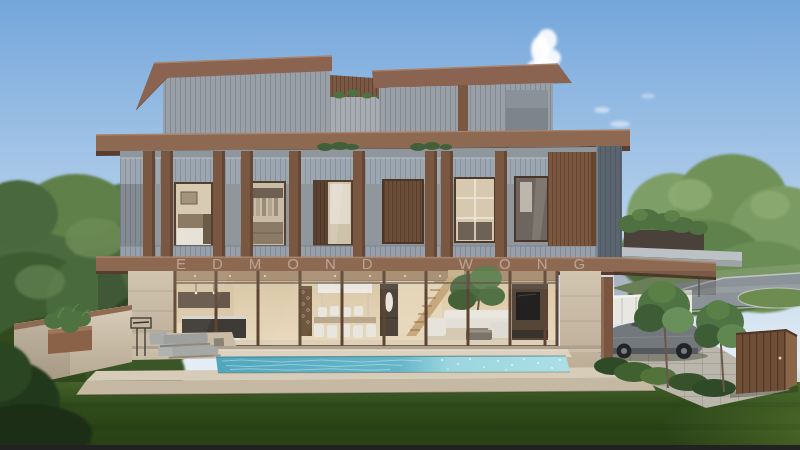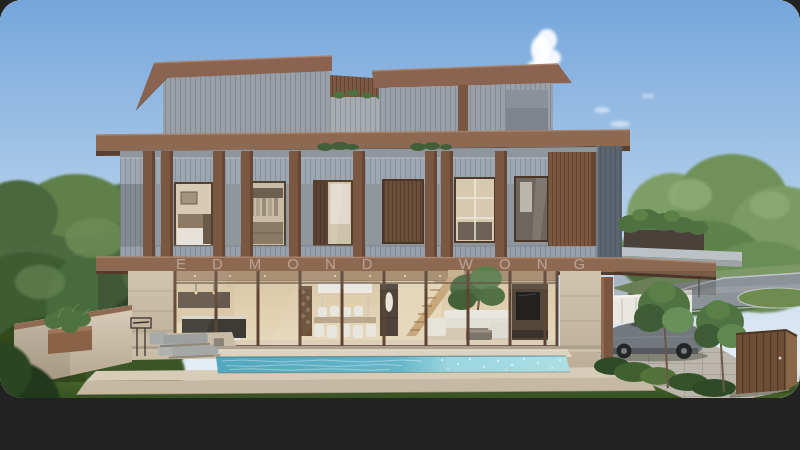--- a/index.html
+++ b/index.html
@@ -1,20 +1,19 @@
 <!DOCTYPE html>
 <html style="--c-sky-top: #74A6DB; --c-sky-mid: #A9C8E8; --c-sky-horizon: #E4EDF5; --c-cloud: #FFFFFF; --c-tree-dark: #35502C; --c-tree-mid: #4C6B3F; --c-tree-light: #6B8C55; --c-grass-light: #44622A; --c-grass-mid: #2F4A1B; --c-grass-dark: #273F14; --c-grass-sun: #5E7C33; --c-road: #8C9398; --c-curb: #C9CDD0; --c-fence-white: #E9E7E1; --c-wood-fascia: #8A6351; --c-wood-dark: #5E4130; --c-wood-fin: #7A5741; --c-wood-gate: #6E4E36; --c-clad-gray: #99A0A7; --c-spandrel: #9DA7B1; --c-panel-dark: #5A6570; --c-stone-light: #D8CDBA; --c-ceiling-wood: #A98B6C; --c-pool-deep: #51A7BE; --c-pool-light: #9BD6DE; --c-furniture-white: #E9E6DF; --c-car-body: #73787C; --c-car-dark: #3E4246; --c-driveway: #BBB6AC;"><head>
 <meta charset="utf-8">
 <style>
   html,body{margin:0;padding:0;background:#222;}
   .stage{
-    position:relative;width:800px;height:398px;overflow:hidden;
+    position:relative;width:800px;height:445px;overflow:hidden;
     font-family:"Liberation Sans", sans-serif;
     background:var(--c-sky-horizon,#E4EDF5);
-    border-radius:22px;
   }
   .stage svg{position:absolute;inset:0;display:block;}
   .watermark{
     position:absolute;left:176px;top:255px;z-index:5;
     font-size:15px;letter-spacing:26px;word-spacing:30px;
     color:rgba(255,255,255,0.38);font-weight:400;white-space:nowrap;
     text-transform:uppercase;pointer-events:none;
   }
   
   .st-sky-top{stop-color:var(--c-sky-top,#74A6DB);}

